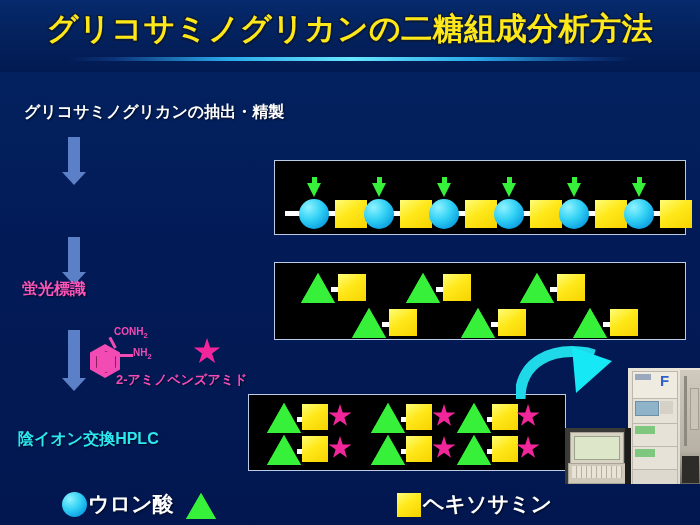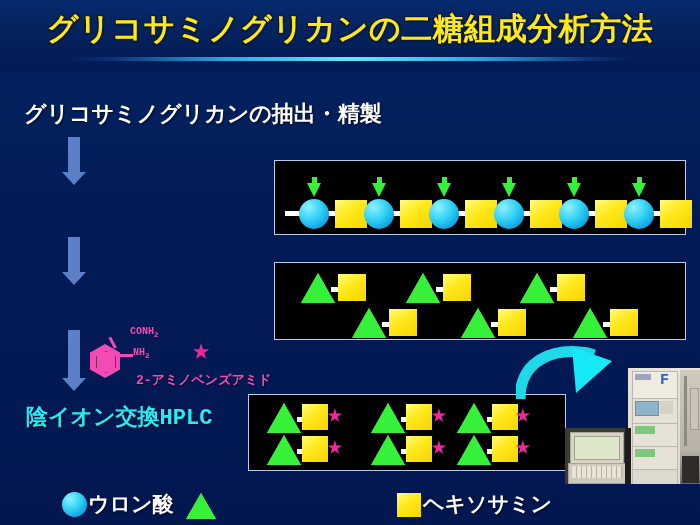--- a/index.html
+++ b/index.html
@@ -6,21 +6,21 @@
     margin: 0;
     padding: 0;
     background: #000;
   }
   #slide {
     position: relative;
     width: 700px;
     height: 525px;
     overflow: hidden;
     background: linear-gradient(180deg, #042463 0%, #021b57 45%, #021750 100%);
-    font-family: Liberation Mono, monospace;
+    font-family: Liberation Sans, sans-serif;
     -webkit-font-smoothing: antialiased;
   }
 
   
   #title-banner {
     position: absolute;
     left: 0; top: 0;
     width: 700px; height: 72px;
     background: linear-gradient(180deg, #062a6e 0%, #04235f 40%, #021a52 100%);
   }
@@ -46,21 +46,21 @@
     background: linear-gradient(90deg,
       rgba(6,32,90,0) 0%, rgba(20,70,150,.55) 8%,
       #2aa8e8 28%, #67e6ff 50%, #2aa8e8 72%,
       rgba(20,70,150,.55) 92%, rgba(6,32,90,0) 100%);
     border-radius: 2px;
   }
 
   
   .step-label {
     position: absolute;
-    font-size: 22px;
+    font-size: 16px;
     font-weight: bold;
     white-space: pre;
     line-height: 1.18;
   }
   .step-white  { color: #ffffff; text-shadow: 1px 1px 2px rgba(0,0,0,.6); }
   .step-green  { color: #32e03a; text-shadow: 1px 1px 2px rgba(0,0,0,.6); }
   .step-pink   { color: #ff55bb; text-shadow: 1px 1px 2px rgba(0,0,0,.6); }
   .step-cyan   { color: #2ce8f0; text-shadow: 1px 1px 2px rgba(0,0,0,.6); }
 
   
@@ -162,21 +162,21 @@
   .chem-text {
     position: absolute;
     color: #f24bb4;
     font-size: 10px;
     font-weight: bold;
     white-space: nowrap;
   }
   .chem-text sub { font-size: 7.5px; }
   #ab-name {
     position: absolute;
-    left: 136px; top: 371px;
+    left: 116px; top: 371px;
     color: #f64bb8;
     font-size: 13px;
     font-weight: bold;
     white-space: nowrap;
     text-shadow: 1px 1px 1px rgba(0,0,0,.5);
   }
   #ab-star {
     position: absolute;
     left: 192px; top: 336px;
     color: #f2269b;
@@ -235,44 +235,45 @@
     <div class="shaft" style="height:35px;"></div>
     <div class="head" style="top:35px;"></div>
   </div>
 
 
   <div class="blue-arrow" style="left:62px; top:237px; width:24px; height:48px;">
     <div class="shaft" style="height:35px;"></div>
     <div class="head" style="top:35px;"></div>
   </div>
 
+  <div class="step-label step-pink" style="left:22px; top:280px;">蛍光標識</div>
 
   <div class="blue-arrow" style="left:62px; top:330px; width:24px; height:62px;">
     <div class="shaft" style="height:48px;"></div>
     <div class="head" style="top:48px;"></div>
   </div>
 
   <div id="ab-structure">
     <div class="benzene"></div>
     <div class="benzene-inner"></div>
 
     <div class="bond" style="left:26px; top:6px; width:12px; transform:rotate(62deg); transform-origin:left center;"></div>
 
     <div class="bond" style="left:36px; top:24px; width:13px;"></div>
-    <div class="chem-text" style="left:30px; top:-4px;margin-left:16px;">
+    <div class="chem-text" style="left:30px; top:-4px;">
       <span>CONH</span><sub>2</sub>
     </div>
     <div class="chem-text" style="left:49px; top:17px;">
       <span>NH</span><sub>2</sub>
     </div>
   </div>
   <div id="ab-star">★</div>
   <div id="ab-name">2-アミノベンズアミド</div>
 
-  <div class="step-label step-cyan" style="left:18px; top:406px;margin-left:8px;">陰イオン交換HPLC</div>
+  <div class="step-label step-cyan" style="left:18px; top:430px;">陰イオン交換HPLC</div>
 
   <div class="panel" style="left:274px; top:160px; width:412px; height:75px;">
 
     <div class="chain-line" style="left:10px; top:50px; width:392px;"></div>
 
     <div class="uronic-circle" style="left:24px;  top:38px; width:30px; height:30px;"></div>
     <div class="hexosamine-square" style="left:60px;  top:39px; width:32px; height:28px;"></div>
     <div class="uronic-circle" style="left:89px;  top:38px; width:30px; height:30px;"></div>
     <div class="hexosamine-square" style="left:125px; top:39px; width:32px; height:28px;"></div>
     <div class="uronic-circle" style="left:154px; top:38px; width:30px; height:30px;"></div>

